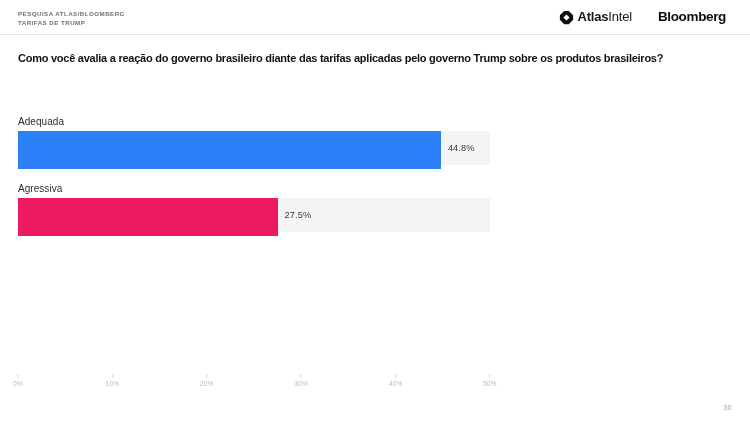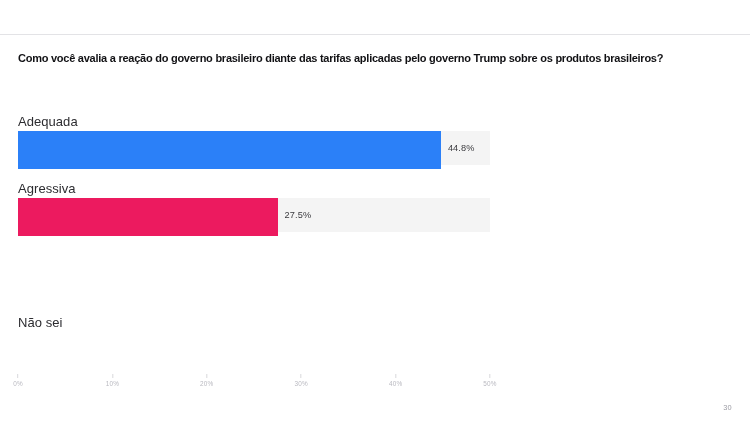--- a/index.html
+++ b/index.html
@@ -94,21 +94,21 @@
     left: 18px; top: 116px;
     width: 472px;
     height: 258px;
   }
   .row {
     position: absolute;
     left: 0;
     width: 472px;
   }
   .row-label {
-    font-size: 13px;
+    font-size: 10px;
     color: #2c2c30;
     line-height: 12px;
     margin-bottom: 3px;
     letter-spacing: 0.05px;
   }
   .track {
     position: relative;
     width: 472px;
     height: 34px;
     background: #f4f4f4;
@@ -162,41 +162,58 @@
     font-size: 7.4px;
     color: #9a9aa2;
     letter-spacing: 0.3px;
   }
 </style>
 </head>
 <body>
 
 <div class="slide">
 
+  <div class="header">
+    <div class="kicker">
+      <div class="kicker-line">PESQUISA ATLAS/BLOOMBERG</div>
+      <div class="kicker-line">TARIFAS DE TRUMP</div>
+    </div>
+    <div class="brands">
+      <div class="brand-atlas">
+        <svg class="atlas-mark" viewBox="0 0 24 24">
+          <path d="M8.3 1.4h7.4L22.6 8.3v7.4l-6.9 6.9H8.3L1.4 15.7V8.3z" fill="#101014"></path>
+          <path d="M12 7.1l4.9 4.9L12 16.9 7.1 12z" fill="#ffffff"></path>
+        </svg>
+        <div class="atlas-word">
+          <b>Atlas</b><span>Intel</span>
+        </div>
+      </div>
+      <div class="brand-bloomberg">Bloomberg</div>
+    </div>
+  </div>
   <div class="hdr-rule"></div>
 
   <div class="title">Como você avalia a reação do governo brasileiro diante das tarifas aplicadas pelo governo Trump sobre os produtos brasileiros?</div>
 
   <div class="chart">
       <div class="row" style="top: 0px;">
         <div class="row-label">Adequada</div>
         <div class="track">
           <div class="bar" style="width: 422.912px; background: rgb(43, 128, 248);"></div>
           <div class="bar-value" style="left: 429.912px;">44.8%</div>
         </div>
       </div>
       <div class="row" style="top: 67px;">
         <div class="row-label">Agressiva</div>
         <div class="track">
           <div class="bar" style="width: 259.6px; background: rgb(236, 26, 95);"></div>
           <div class="bar-value" style="left: 266.6px;">27.5%</div>
         </div>
       </div>
       <div class="row" style="top: 201px;">
-        <div class="row-label">Não sei</div>
       </div>
     </div>
 
   <div class="axis">
       <div class="tick" style="left: 0px;">
         <div class="tick-mark"></div>
         <div class="tick-label">0%</div>
       </div>
       <div class="tick" style="left: 94.4px;">
         <div class="tick-mark"></div>

